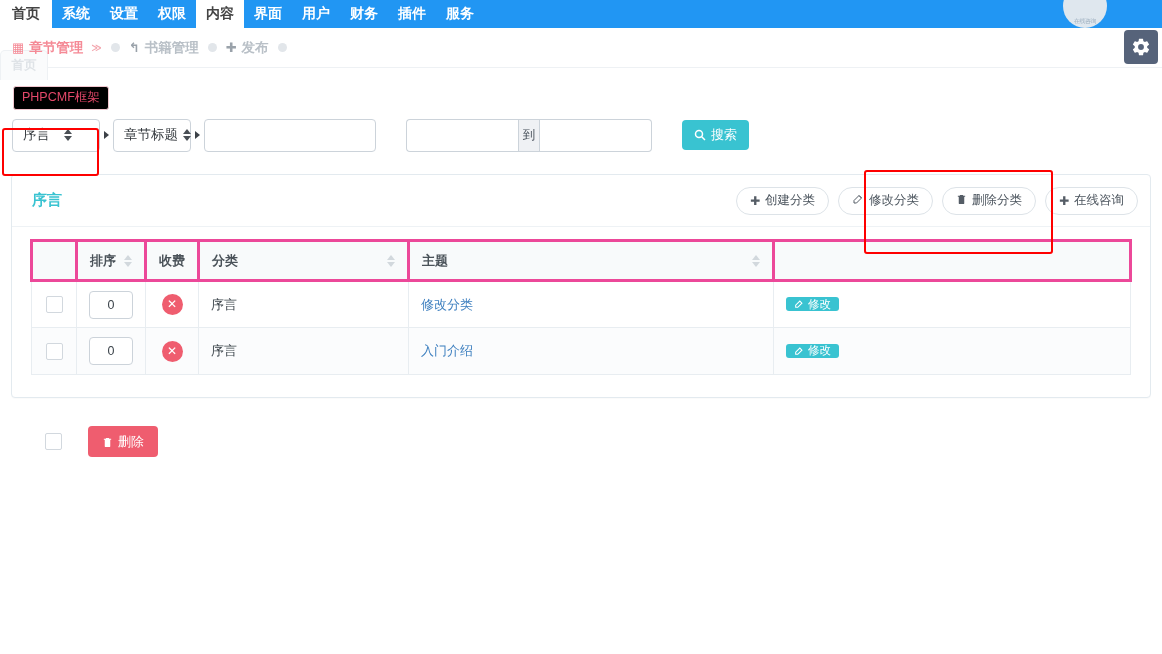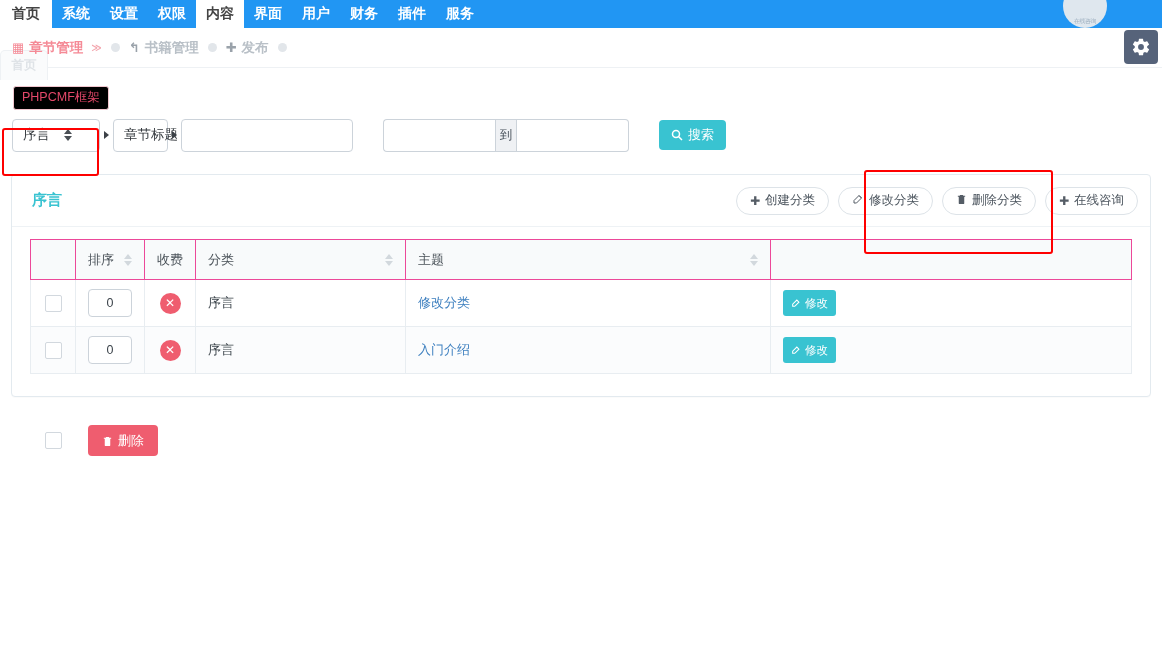--- a/index.html
+++ b/index.html
@@ -262,24 +262,24 @@
     cursor: pointer;
     white-space: nowrap;
   }
   .obtn .oi { font-size: 12px; color: #555d66; }
 
   
   .tbl-wrap { padding: 12px 18px 22px 18px; }
   table { width: 100%; border-collapse: collapse; }
   thead th {
     background: #f8fafb;
-    border: 1px solid #ec4899;
+    border: 3px solid #ec4899;
     height: 40px;
     font-size: 13px;
-    font-weight: normal;
+    font-weight: bold;
     color: #4a5259;
     text-align: left;
     padding: 0 12px;
     white-space: nowrap;
   }
   thead th .hl { display: flex; align-items: center; }
   thead th .sorter {
     display: inline-flex; flex-direction: column; gap: 2px;
     margin-left: 8px; line-height: 0;
   }
@@ -333,21 +333,21 @@
     color: #fff;
     font-size: 12px;
     font-weight: bold;
     line-height: 21px;
     display: inline-block;
     text-align: center;
     cursor: pointer;
   }
   .lnk { color: #3d7fbf; text-decoration: none; cursor: pointer; }
   .btn-edit {
-    height: 26px;
+    height: 14px;
     background: #39c3d1;
     color: #fff;
     border: none;
     border-radius: 3px;
     font-size: 11.5px;
     font-family: inherit;
     padding: 0 8px;
     display: inline-flex; align-items: center; gap: 4px;
     cursor: pointer;
   }
@@ -460,21 +460,21 @@
 <div class="filter-row">
   <div class="sel" style="width:88px;">
     <span class="lbl">序言</span>
     <span class="spin">
         <i class="up"></i>
         <i class="dn"></i>
       </span>
   </div>
   <div class="caret-right"></div>
 
-  <div class="sel" style="width:55px;">
+  <div class="sel" style="width:78px;">
     <span class="lbl" style="margin-right:5px;">章节标题</span>
     <span class="spin">
         <i class="up"></i>
         <i class="dn"></i>
       </span>
   </div>
   <div class="caret-right"></div>
 
   <input class="txt-input" style="width: 172px;" value="">
 

